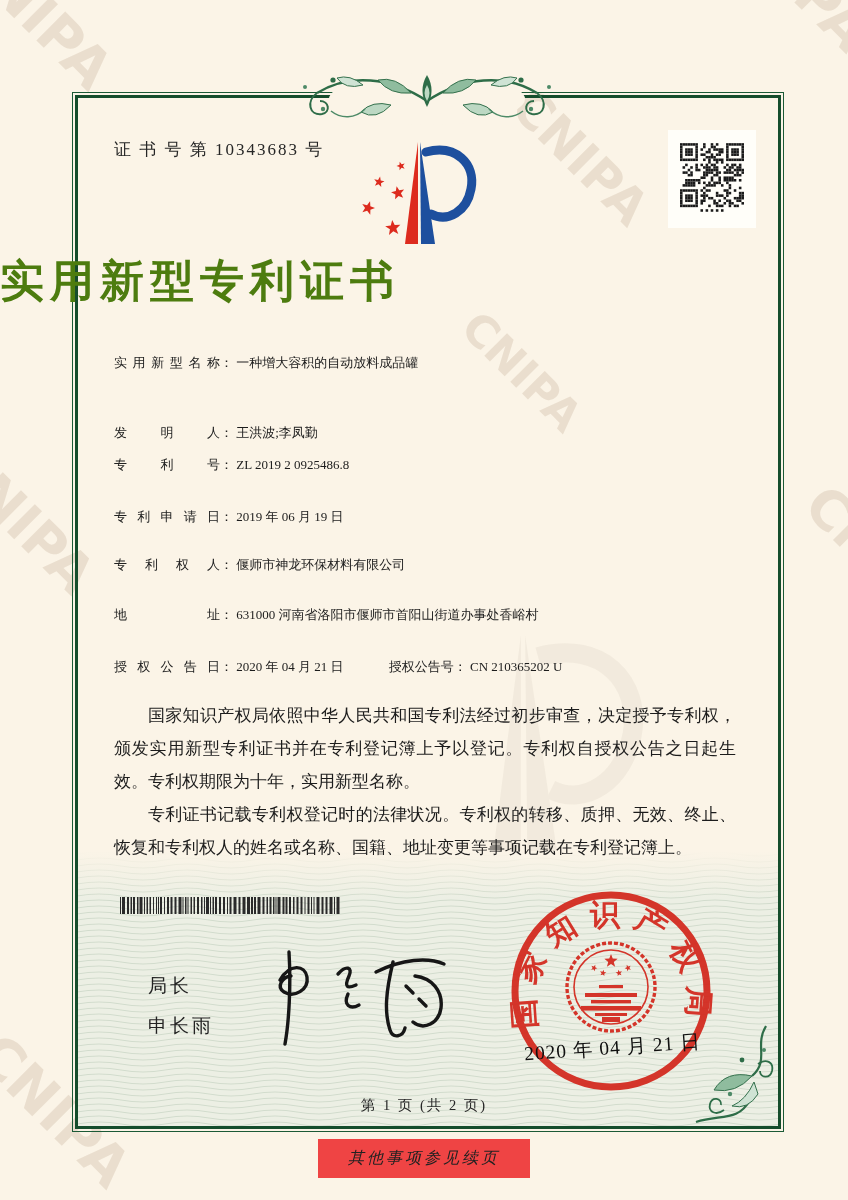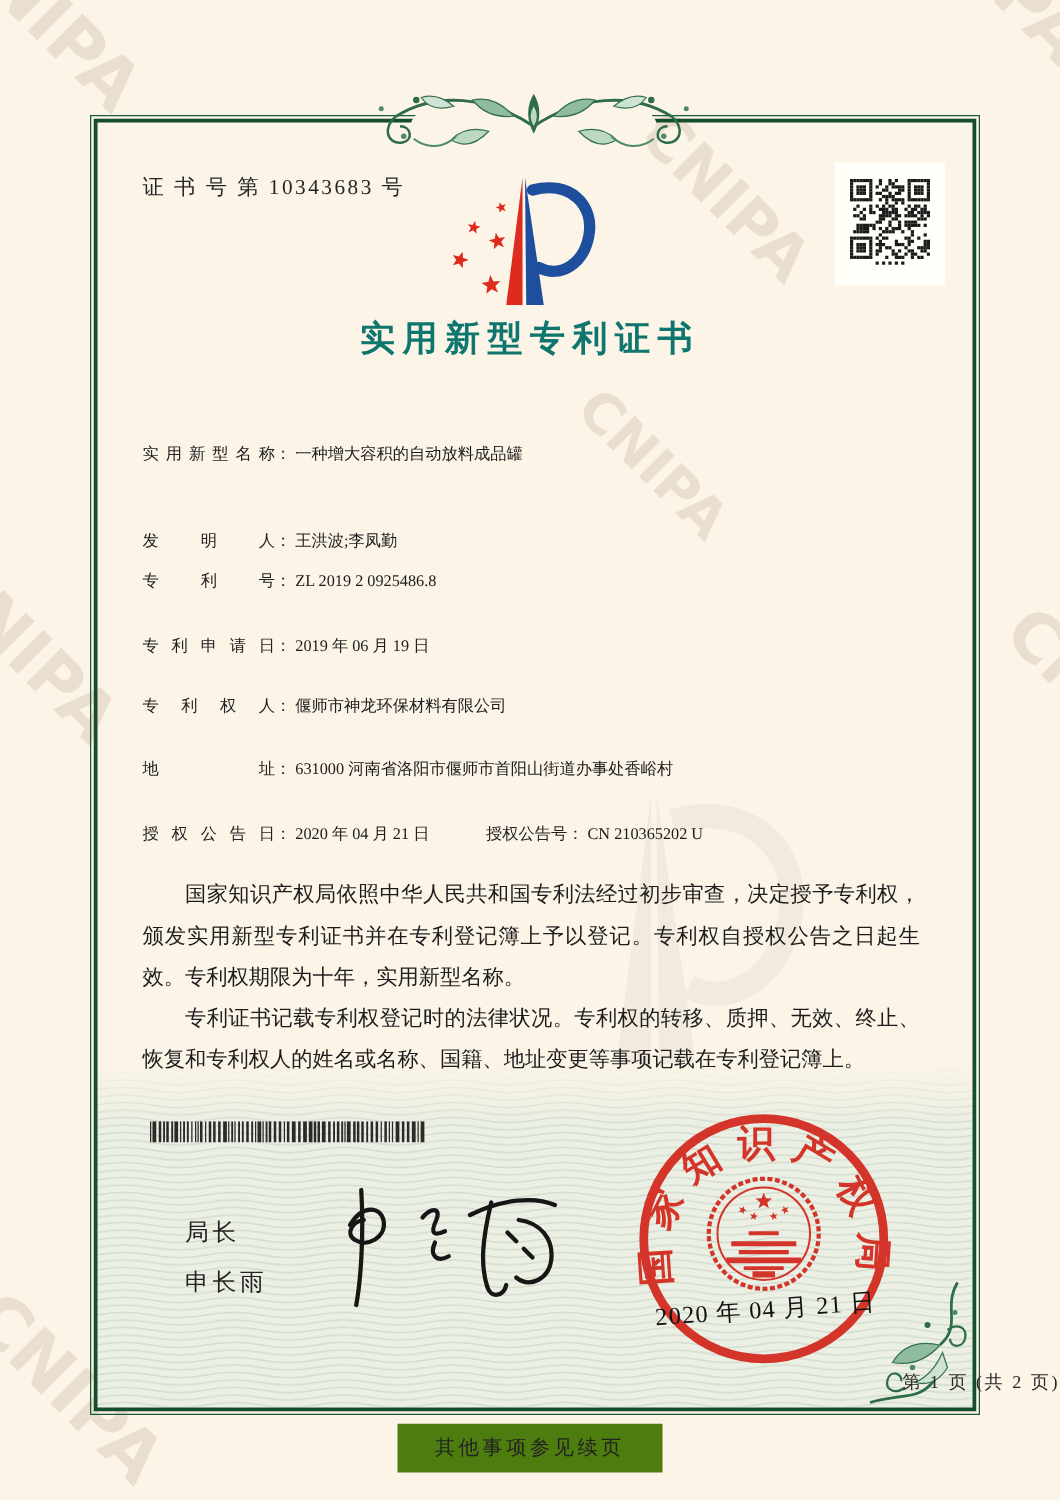--- a/index.html
+++ b/index.html
@@ -26,47 +26,47 @@
     border:1px solid #1b5a36; z-index:3; pointer-events:none;}
   .frame-inner{position:absolute; left:2px; top:2px; right:2px; bottom:2px;
     border:3px solid #154d2c;}
   .ornament{position:absolute; z-index:4; pointer-events:none;}
   
   .cert-no{position:absolute; left:114px; top:138px; z-index:4;
     font-size:17px; letter-spacing:2px; color:#262626;}
   .logo{position:absolute; left:356px; top:136px; z-index:4;}
   .qr-box{position:absolute; left:668px; top:130px; width:88px; height:98px;
     background:#fffef9; z-index:4; display:flex; align-items:center; justify-content:center;}
-  .title{position:absolute; left:0; top:252px; width:100%; text-align:center; z-index:4;
-    font-size:28px; font-weight:700; letter-spacing:6px; color:#0f766e;}
+  .title{position:absolute; left:0; top:252px; width:100%; text-align:left; z-index:4;
+    font-size:44px; font-weight:700; letter-spacing:6px; color:#4d7c0f;}
   
   .field-row{position:absolute; left:114px; z-index:4; font-size:13px; white-space:nowrap;}
   .flabel{display:inline-block; width:106px; text-align:justify; text-align-last:justify;
     vertical-align:bottom; color:#212121;}
   .colon{color:#212121;}
   .fvalue{color:#1c1c1c;}
   .grant-pair2{margin-left:42px;}
   
   .body-text{position:absolute; left:114px; top:699px; width:622px; z-index:4;
     font-size:17px; line-height:33px; text-align:justify; color:#1c1c1c;}
   .body-text p{margin:0; text-indent:2em;}
   
   .barcode{position:absolute; left:120px; top:897px; z-index:4;}
   .sig-block{position:absolute; left:122px; top:973px; z-index:4; font-size:19px;
     letter-spacing:3px; color:#222;margin-left:26px;}
   .sig-block .line2{margin-top:14px;}
   .signature{position:absolute; left:252px; top:944px; z-index:4;}
   .seal{position:absolute; left:509px; top:889px; z-index:5; opacity:0.93;}
   .seal-date{position:absolute; left:524px; top:1034px; z-index:6; font-size:19.5px;
     color:#101010; letter-spacing:1px; transform:rotate(-4deg); white-space:nowrap;}
-  .page-info{position:absolute; left:0; top:1096px; width:848px; text-align:right;
+  .page-info{position:absolute; left:0; top:1096px; width:848px; text-align:center;
     z-index:4; font-size:14.5px; letter-spacing:2px; color:#262626;}
   .note-box{position:absolute; left:50%; transform:translateX(-50%); top:1139px;
-    background:#4d7c0f; padding:9px 30px; z-index:4; font-size:16px; letter-spacing:3px;
-    color:#222; white-space:nowrap;}
+    background:#ef4444; padding:9px 30px; z-index:4; font-size:16px; letter-spacing:3px;
+    color:#222; white-space:nowrap;font-style:italic;}
 </style>
 </head>
 <body>
 
 <div class="page">
 
   <div class="wm" style="left:-58px; top:-20px; font-size:56px;">CNIPA</div>
   <div class="wm" style="left:700px; top:-58px; font-size:56px;">CNIPA</div>
   <div class="wm" style="left:496px; top:128px; font-size:50px;">CNIPA</div>
   <div class="wm" style="left:448px; top:346px; font-size:44px;">CNIPA</div>

